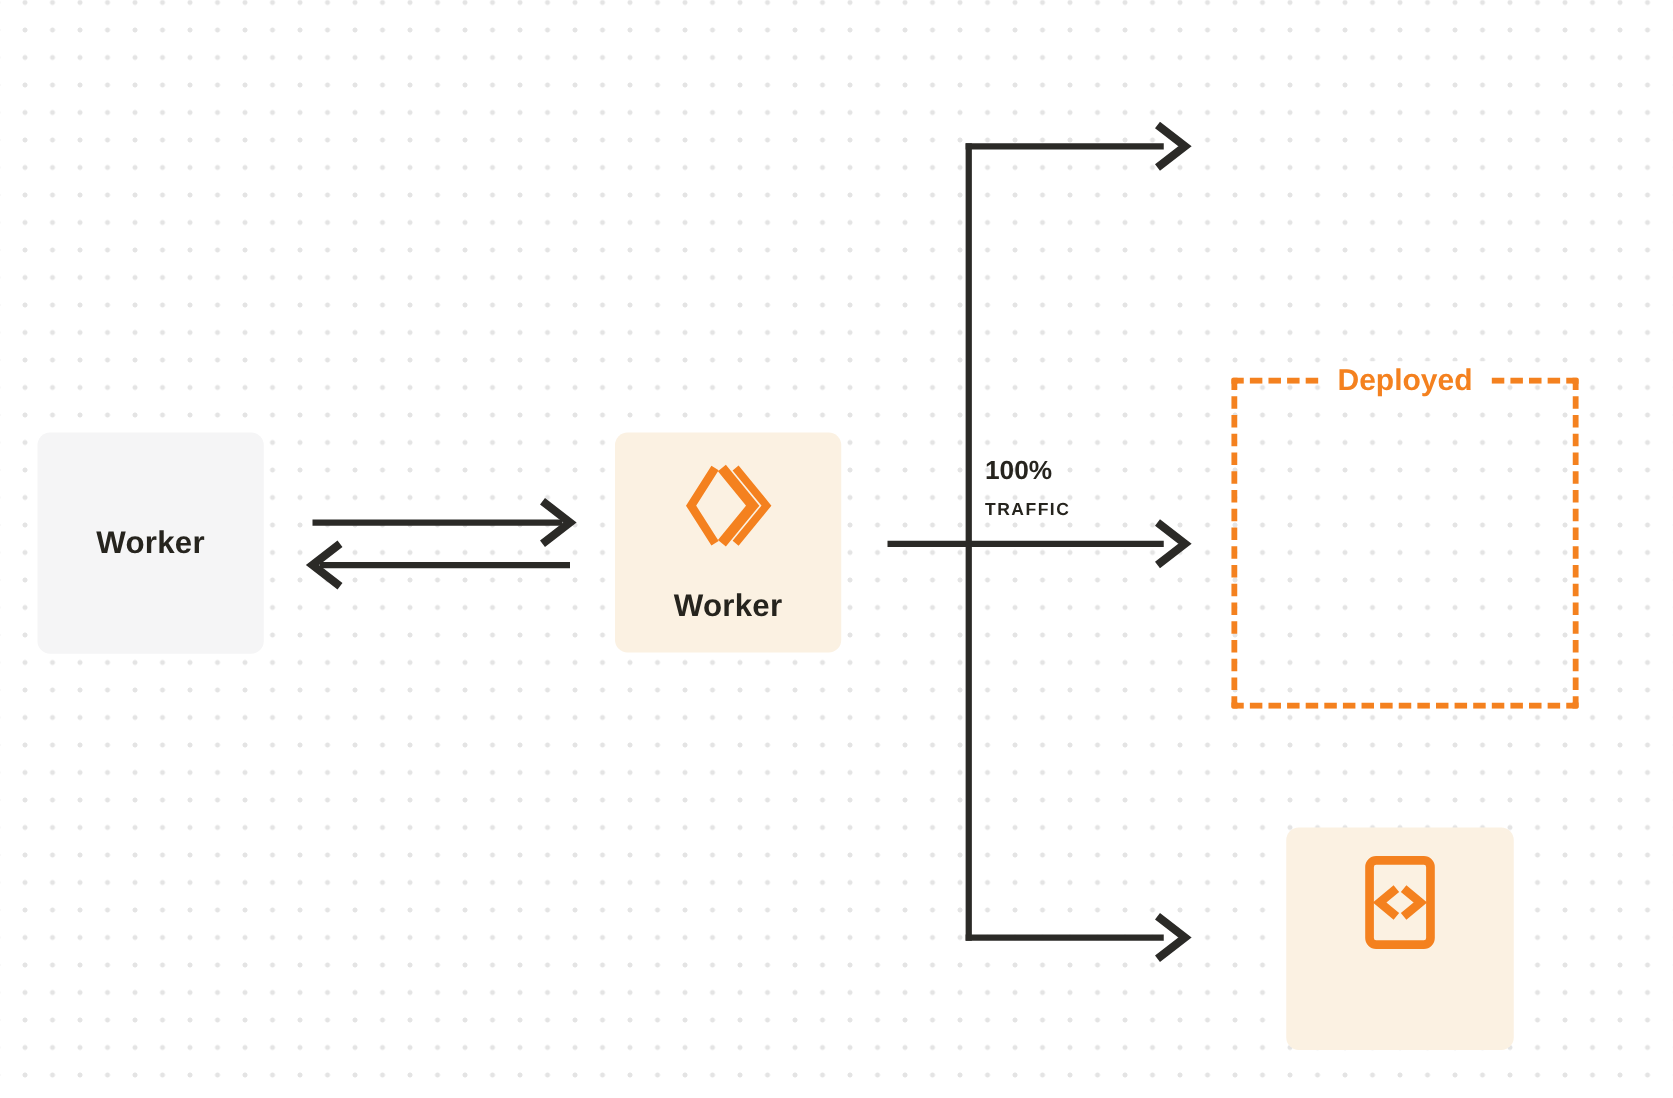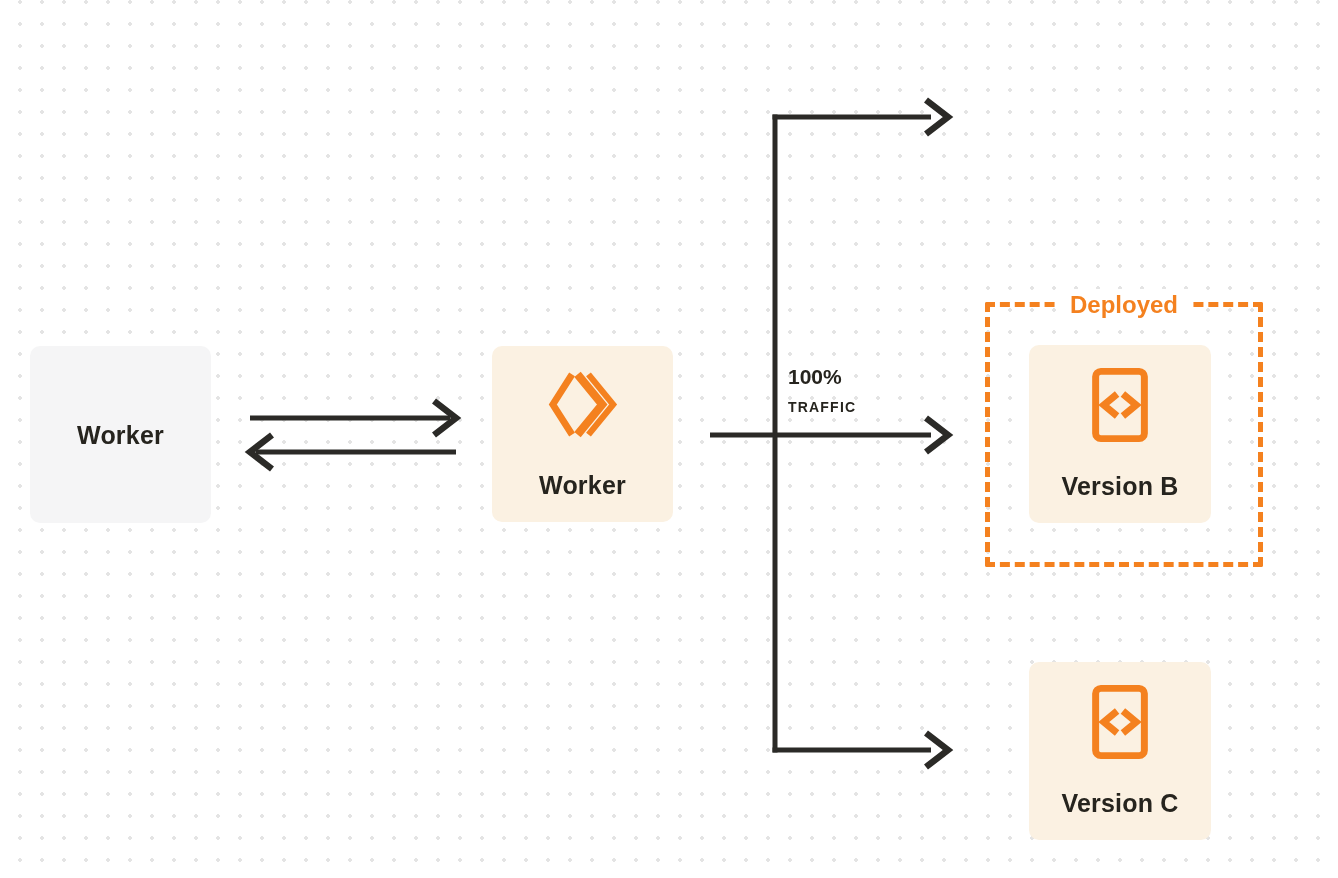--- a/index.html
+++ b/index.html
@@ -147,39 +147,26 @@
           <polyline points="38,6 10,50 38,94" stroke-width="10"></polyline>
           <polyline points="46,6 82,50 46,94" stroke-width="12"></polyline>
           <polyline points="62,6 98,50 62,94" stroke-width="9"></polyline>
         </g>
       </svg>
     </span>
     <span class="node-label bottomed">Worker</span>
   </div>
 
 
-  <div class="node node-cream version-b-node">
-    <span class="node-icon" style="top:22px;">
-      <svg width="58" height="76" viewBox="0 0 100 130" xmlns="http://www.w3.org/2000/svg">
-        <g stroke="#f4811f" fill="none" stroke-linecap="butt" stroke-linejoin="miter">
-          <rect x="8" y="7" width="84" height="116" rx="9" stroke-width="12"></rect>
-          <polyline points="45,46 22,65 45,84" stroke-width="12"></polyline>
-          <polyline points="55,46 78,65 55,84" stroke-width="12"></polyline>
-        </g>
-      </svg>
-    </span>
-    <span class="node-label bottomed">Version B</span>
-  </div>
 
   <div class="node node-cream version-c-node">
     <span class="node-icon" style="top:22px;">
       <svg width="58" height="76" viewBox="0 0 100 130" xmlns="http://www.w3.org/2000/svg">
         <g stroke="#f4811f" fill="none" stroke-linecap="butt" stroke-linejoin="miter">
           <rect x="8" y="7" width="84" height="116" rx="9" stroke-width="12"></rect>
           <polyline points="45,46 22,65 45,84" stroke-width="12"></polyline>
           <polyline points="55,46 78,65 55,84" stroke-width="12"></polyline>
         </g>
       </svg>
     </span>
-    <span class="node-label bottomed">Version C</span>
   </div>
 
 </div>
 
 </body></html>

